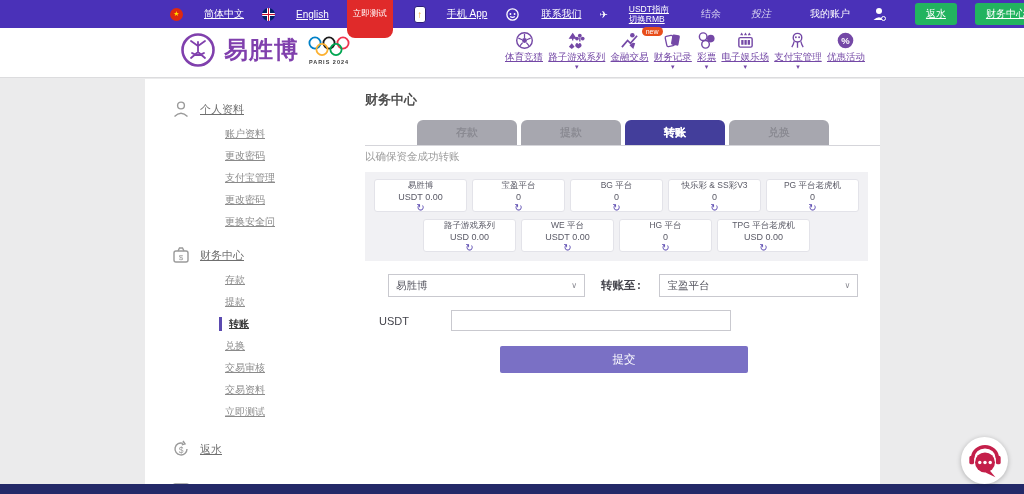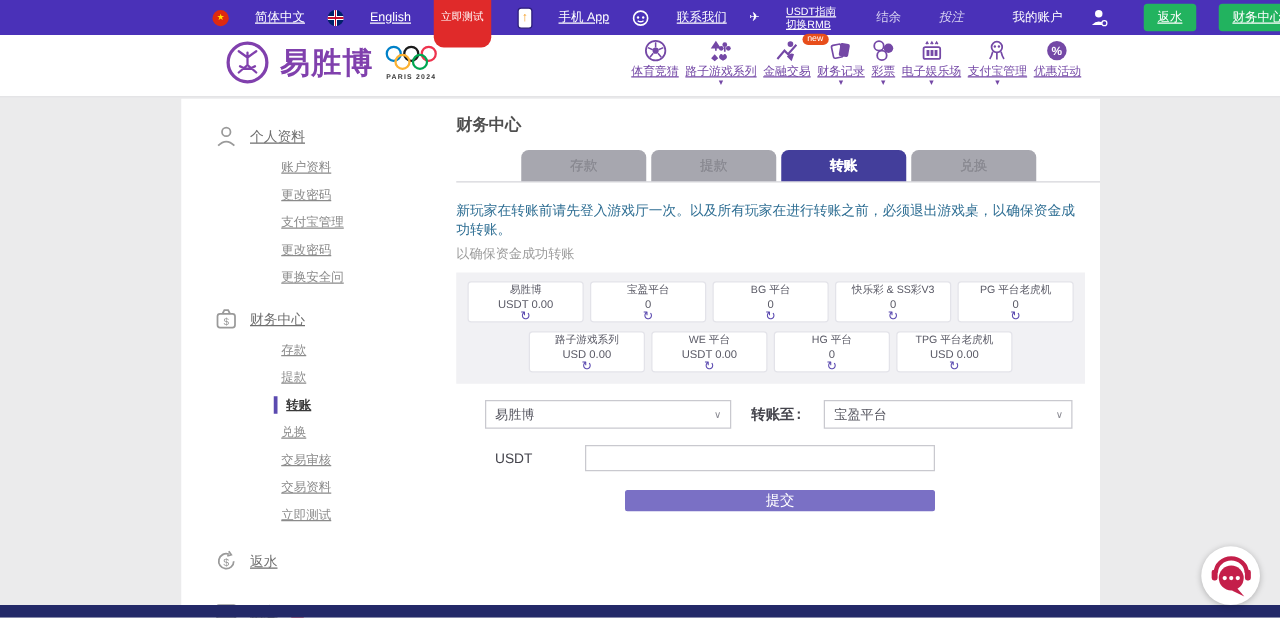--- a/index.html
+++ b/index.html
@@ -80,24 +80,24 @@
   .wcard .b { font-size:9px; color:#5a5a66; display:flex; align-items:center; gap:1px;flex-direction:column; }
   .refresh { color:#5b4ab0; font-size:10px; cursor:pointer; line-height:9px; }
 
   .form-row { display:flex; align-items:center; margin-top:13px; }
   .select { height:23px; background:#fff; border:1px solid #c9c9cf; display:flex; align-items:center;
             justify-content:space-between; padding:0 7px; font-size:10.5px; color:#55555f; cursor:pointer; }
   .sel-from { width:197px; margin-left:23px; }
   .sel-to { width:199px; margin-left:17px; }
   .chev { color:#8a8a92; font-size:8px; }
   .to-label { font-size:11.5px; font-weight:bold; color:#44444c; margin-left:16px;font-family:Liberation Mono, monospace; }
-  .amt-label { font-size:11px; color:#44444c; margin-left:31px; width:48px; }
+  .amt-label { font-size:11px; color:#44444c; margin-left:14px; width:48px; }
   .amt-input { width:280px; height:21px; border:1px solid #c9c9cf; margin-left:24px; font-size:11px;
                padding:0 6px; font-family:inherit; color:#333; }
-  .submit-btn { display:block; margin:15px 0 0 135px; width:248px; height:17px; background:#7a70c5;
+  .submit-btn { display:block; margin:15px 0 0 135px; width:248px; height:27px; background:#7a70c5;
                 color:#fff; border:none; border-radius:2px; font-size:11.5px; cursor:pointer; font-family:inherit; }
 
   
   .chat-fab { position:absolute; left:961px; top:437px; width:47px; height:47px; border-radius:50%;
               background:#fff; box-shadow:0 1px 5px rgba(0,0,0,.25); display:flex; align-items:center;
               justify-content:center; cursor:pointer; z-index:7; }
 </style>
 </head>
 <body>
 
@@ -306,21 +306,20 @@
   <div class="page-title">财务中心</div>
 
   <div class="tabs">
     <div class="tab">存款</div>
     <div class="tab">提款</div>
     <div class="tab active">转账</div>
     <div class="tab">兑换</div>
   </div>
   <div class="tab-divider"></div>
 
-  <div class="notice">新玩家在转账前请先登入游戏厅一次。以及所有玩家在进行转账之前，必须退出游戏桌，以确保资金成功转账。</div>
   <div class="hint">以确保资金成功转账</div>
 
   <div class="wallet-panel">
     <div class="wrow">
       <div class="wcard">
         <span class="n">易胜博</span>
         <span class="b">
             <span>USDT 0.00</span>
             <span class="refresh">↻</span>
           </span>

